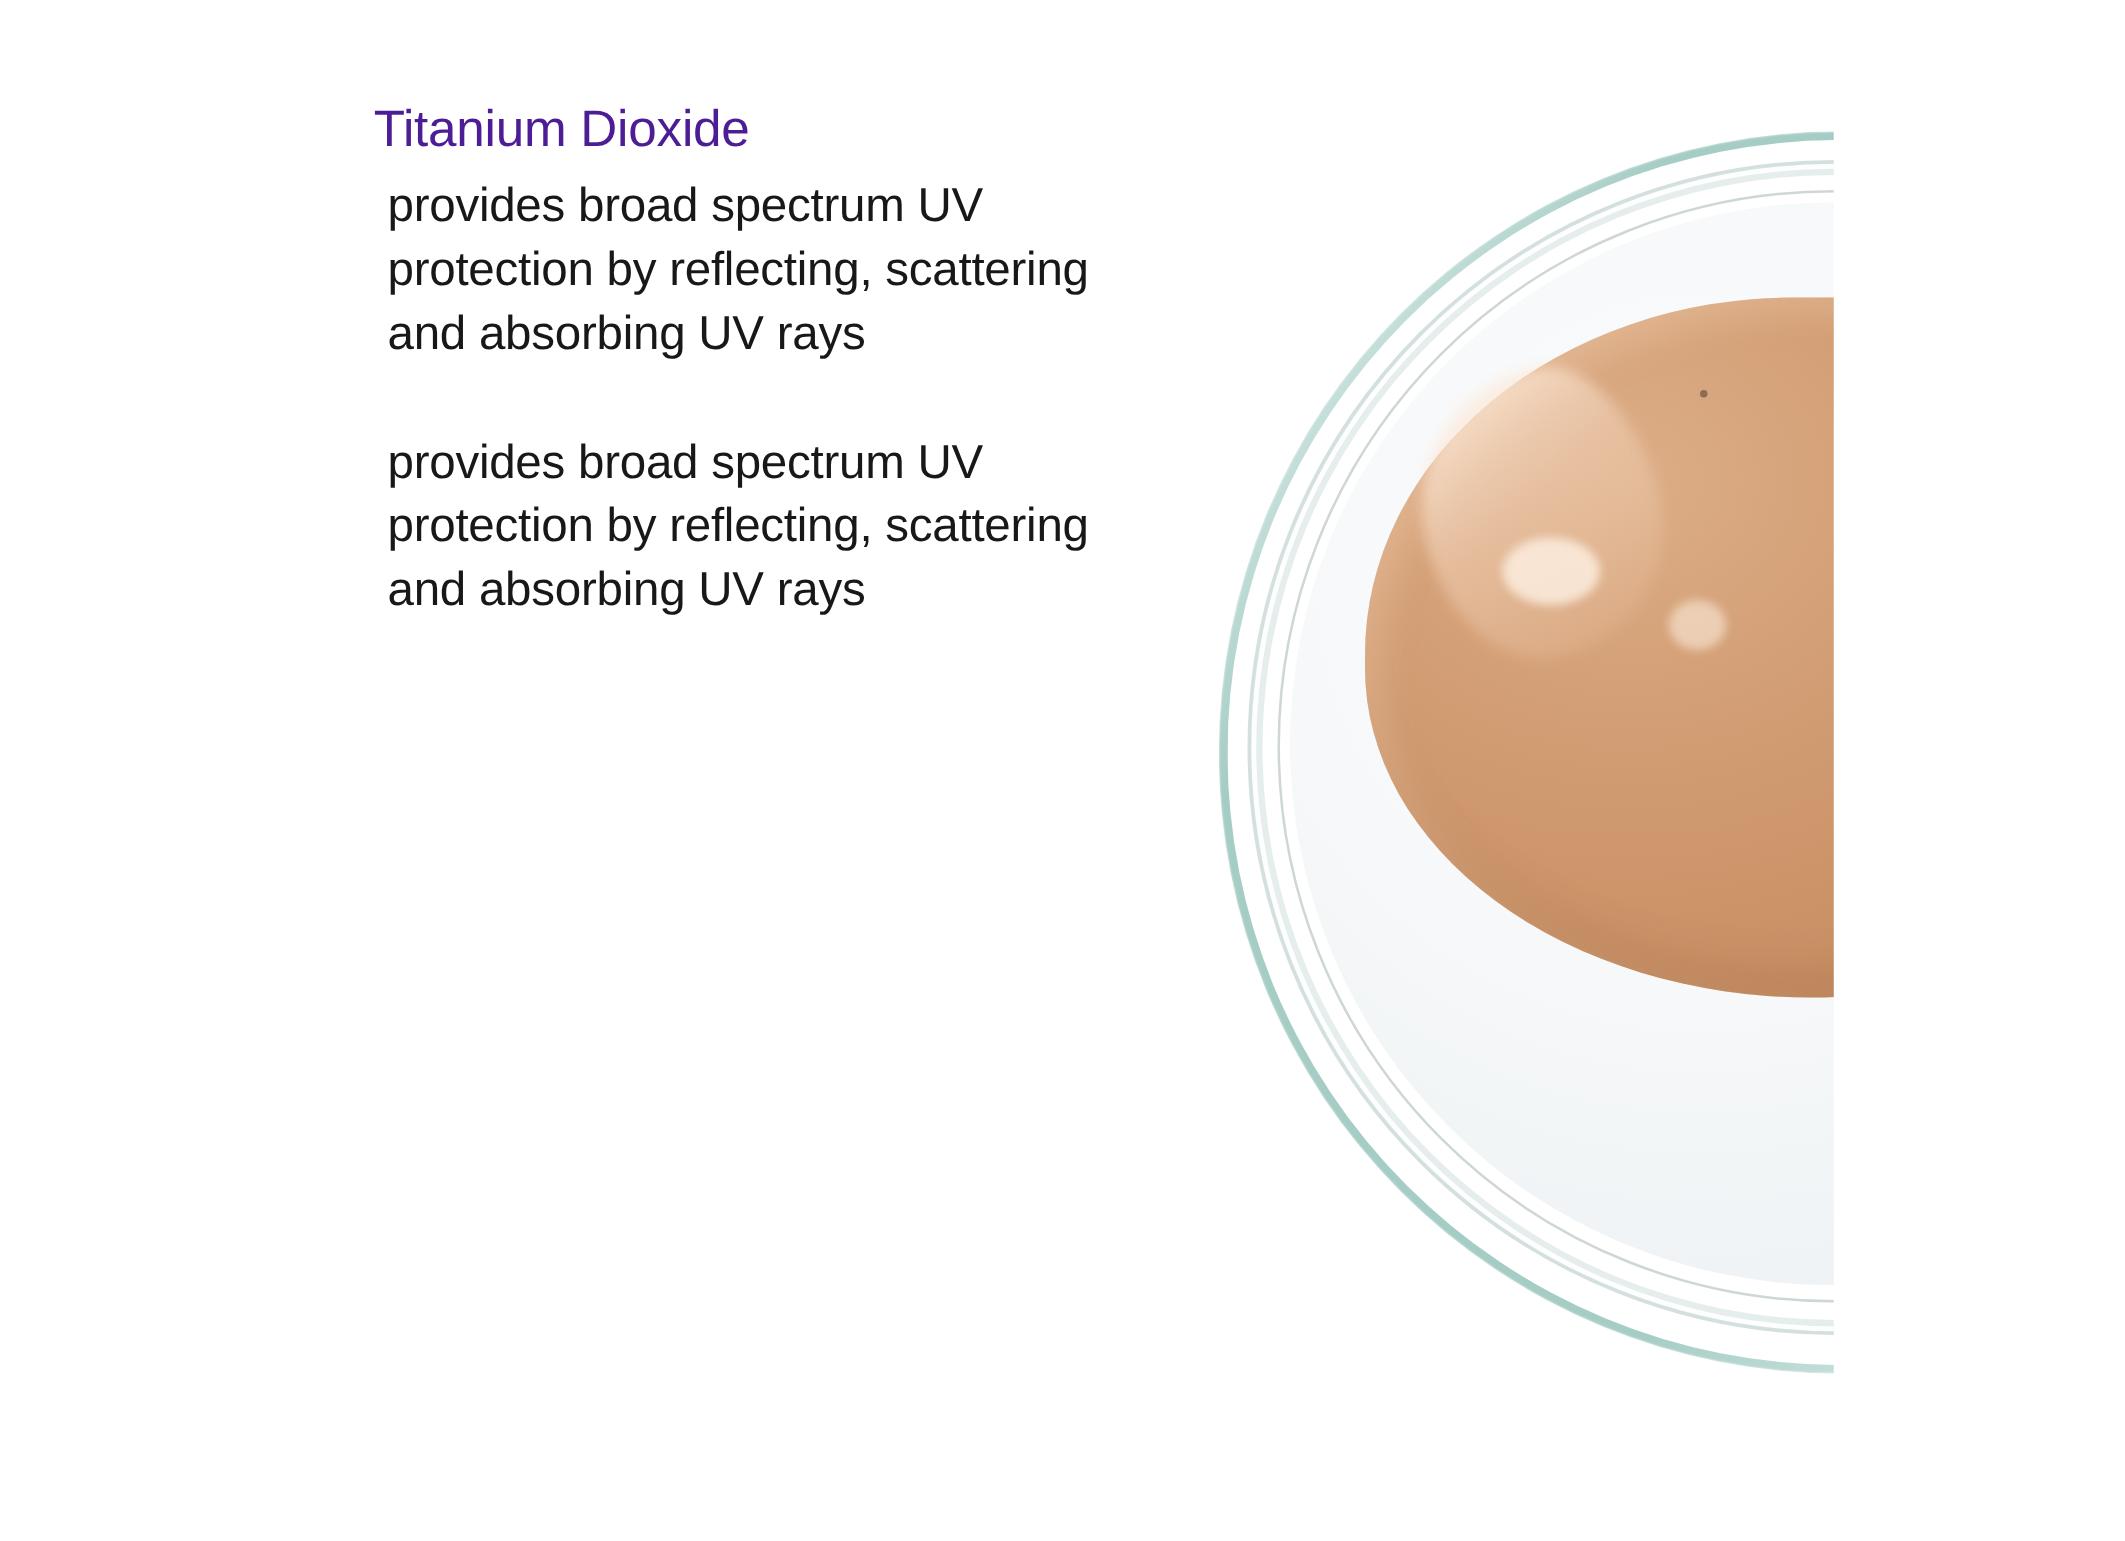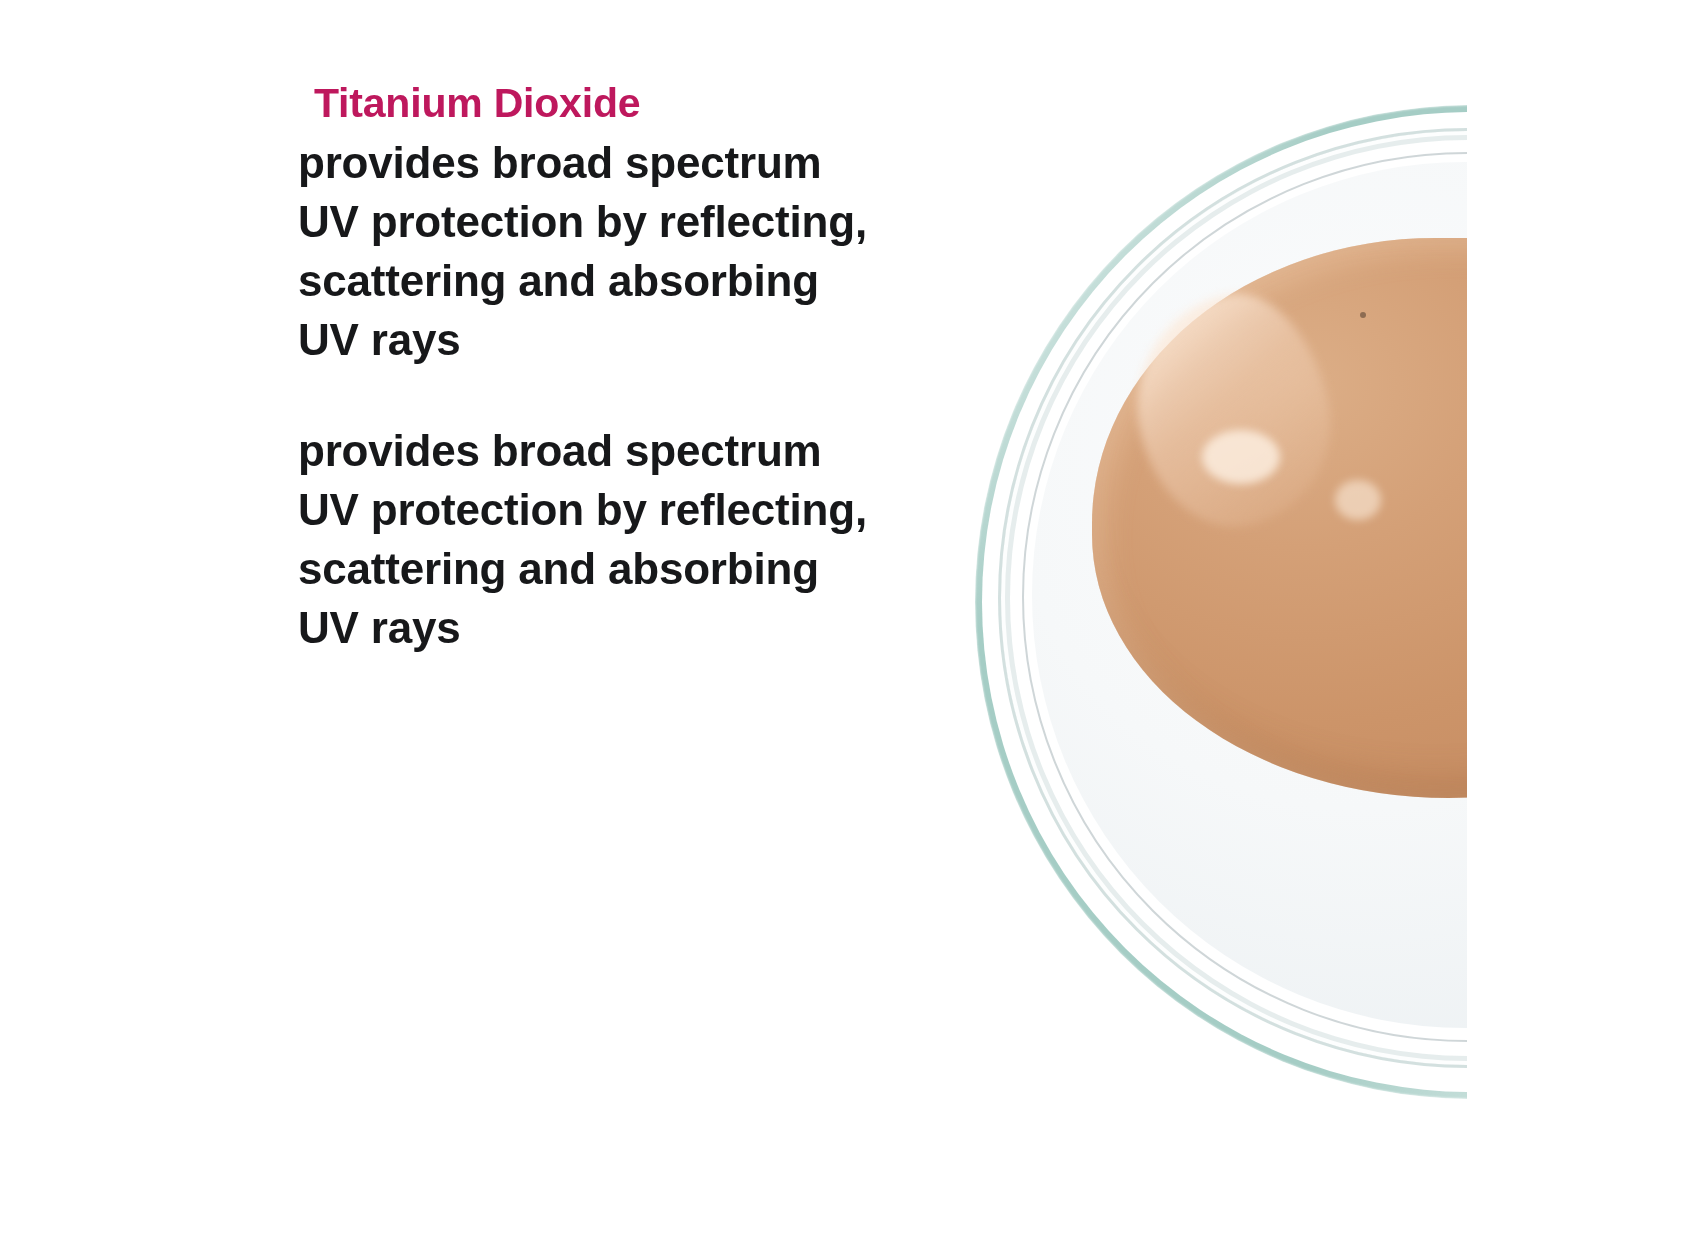--- a/index.html
+++ b/index.html
@@ -22,35 +22,35 @@
   #text-column {
     position: absolute;
     left: 298px;
     top: 78px;
     width: 600px;
   }
   .ingredient-block { margin-bottom: 52px; }
   .ingredient-block:last-child { margin-bottom: 0; }
 
   .ingredient-name {
-    color: #be185d;
+    color: #4c1d95;
     font-size: 41px;
-    font-weight: 700;
+    font-weight: 400;
     line-height: 1.22;
     letter-spacing: -0.2px;
-    margin: 0 0 6px 16px;
+    margin: 0 0 6px 1px;
     white-space: nowrap;
   }
   .ingredient-desc {
     color: #17181a;
-    font-size: 44px;
-    font-weight: 700;
+    font-size: 38px;
+    font-weight: 400;
     line-height: 1.34;
     letter-spacing: -0.2px;
-    margin: 0;
+    margin: 12px;
     width: 580px;
   }
 
   
   #photo {
     position: absolute;
     left: 880px;
     top: 0;
     width: 587px;
     height: 1233px;

